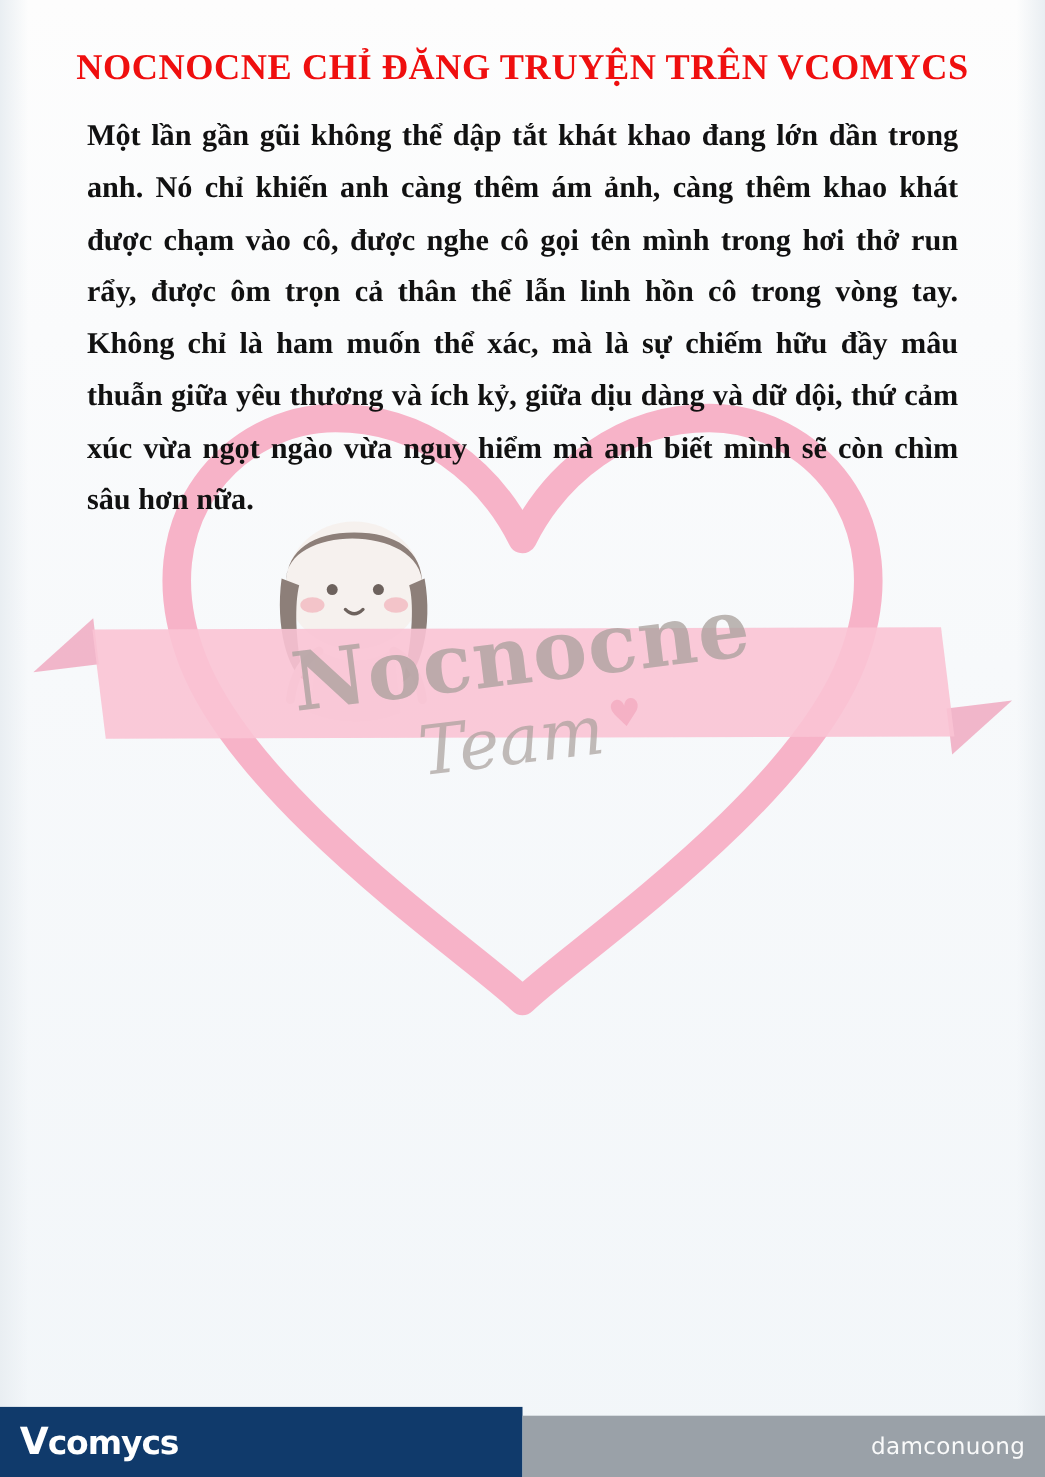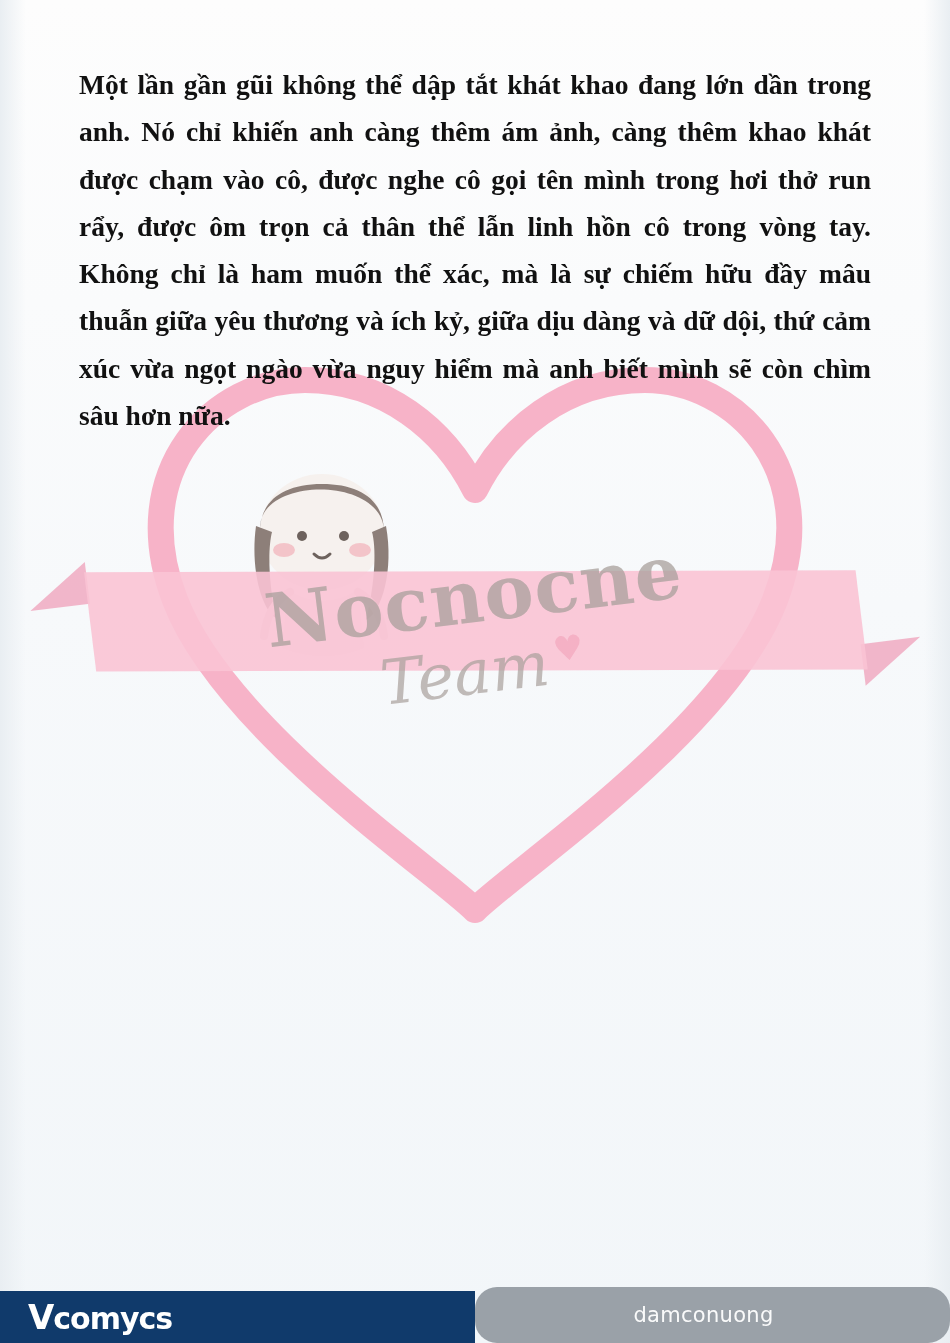--- a/index.html
+++ b/index.html
@@ -114,38 +114,37 @@
   .footer {
     position: absolute;
     left: 0;
     bottom: 0;
     width: 950px;
     height: 56px;
   }
   .footer-left {
     position: absolute;
     left: 0; bottom: 0;
-    width: 475px; height: 52px;
+    width: 475px; height: 64px;
     background: #103a6b;
     display: flex;
     align-items: center;
-    padding-left: 28px;
+    padding-left: 18px;
     box-sizing: border-box;
   }
   .footer-right {
     position: absolute;
     right: 0; bottom: 0;
     width: 475px; height: 56px;
     background: #9aa1a8;
     display: flex;
     align-items: center;
-    justify-content: center;
+    justify-content: flex-end;
     padding-right: 18px;
     box-sizing: border-box;
-    border-radius: 22px;
   }
   .brand {
     font-family: "DejaVu Sans", sans-serif;
     font-weight: 700;
     font-size: 30px;
     color: #ffffff;
     letter-spacing: -1px;
   }
   .brand .v {
     color: #ffffff;
@@ -202,20 +201,21 @@
 
     <div class="ribbon-text">
       <div class="line1">Nocnocne</div>
       <div class="line2">
         <span>Team</span><span class="ribbon-heart">♥</span>
       </div>
     </div>
   </div>
 
   <div class="content">
+    <h1 class="headline">NOCNOCNE CHỈ ĐĂNG TRUYỆN TRÊN VCOMYCS</h1>
     <p class="body-text">Một lần gần gũi không thể dập tắt khát khao đang lớn dần trong anh. Nó chỉ khiến anh càng thêm ám ảnh, càng thêm khao khát được chạm vào cô, được nghe cô gọi tên mình trong hơi thở run rẩy, được ôm trọn cả thân thể lẫn linh hồn cô trong vòng tay. Không chỉ là ham muốn thể xác, mà là sự chiếm hữu đầy mâu thuẫn giữa yêu thương và ích kỷ, giữa dịu dàng và dữ dội, thứ cảm xúc vừa ngọt ngào vừa nguy hiểm mà anh biết mình sẽ còn chìm sâu hơn nữa.</p>
   </div>
 
   <div class="footer">
     <div class="footer-left">
       <span class="brand"><span class="v">V</span><span>comycs</span></span>
     </div>
     <div class="footer-right">
       <span class="uploader">damconuong</span>
     </div>

